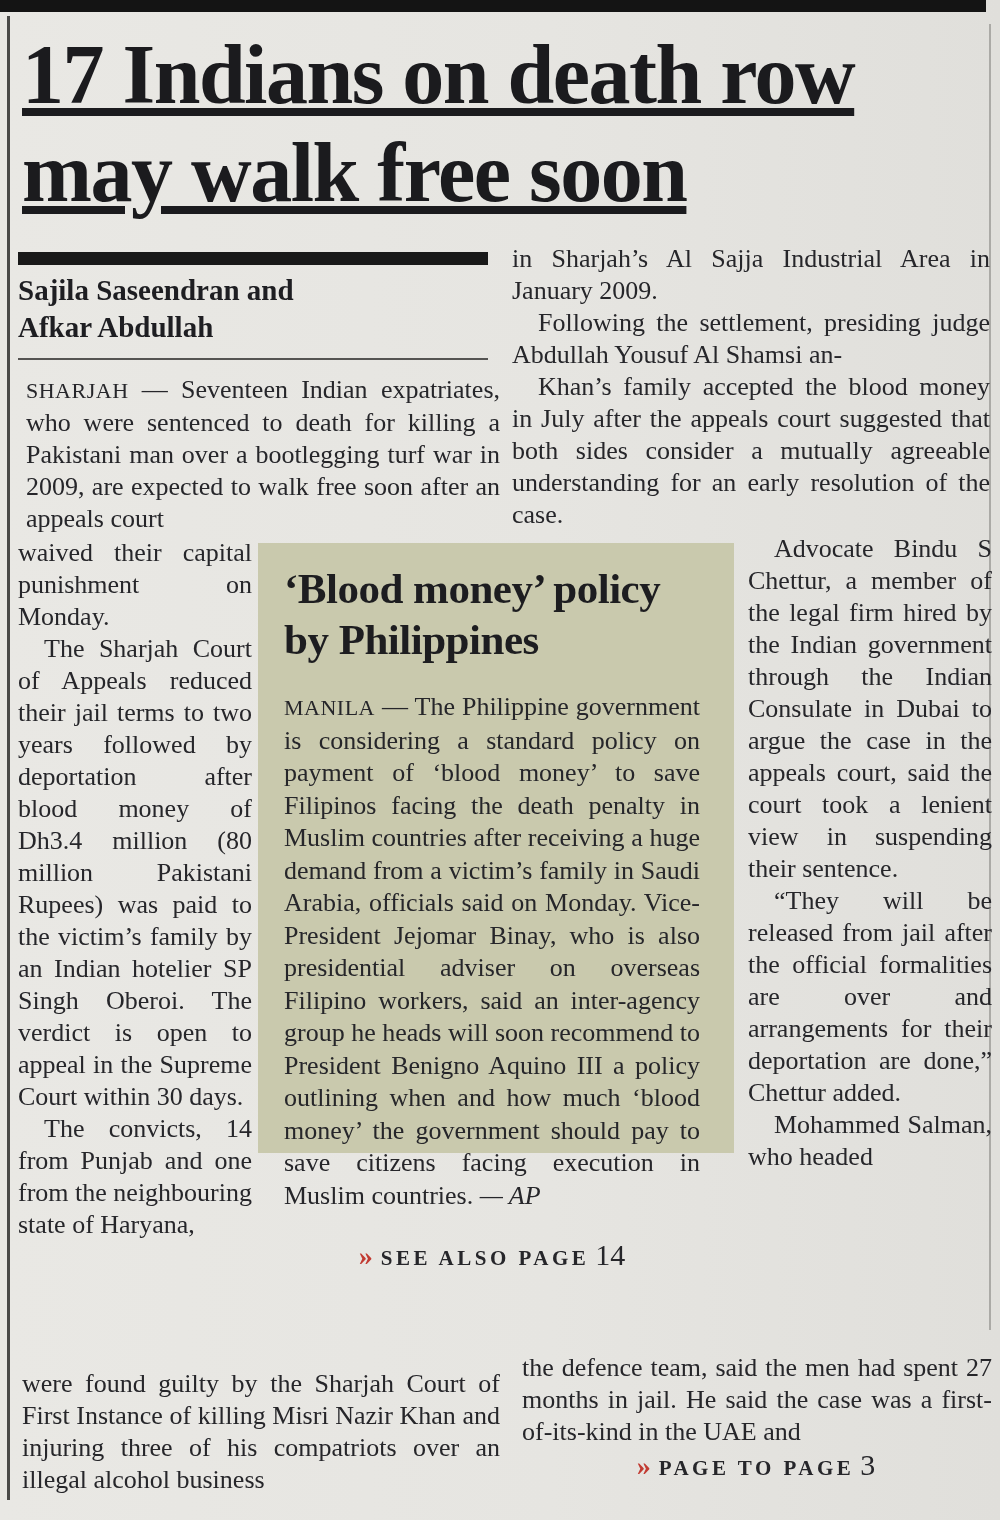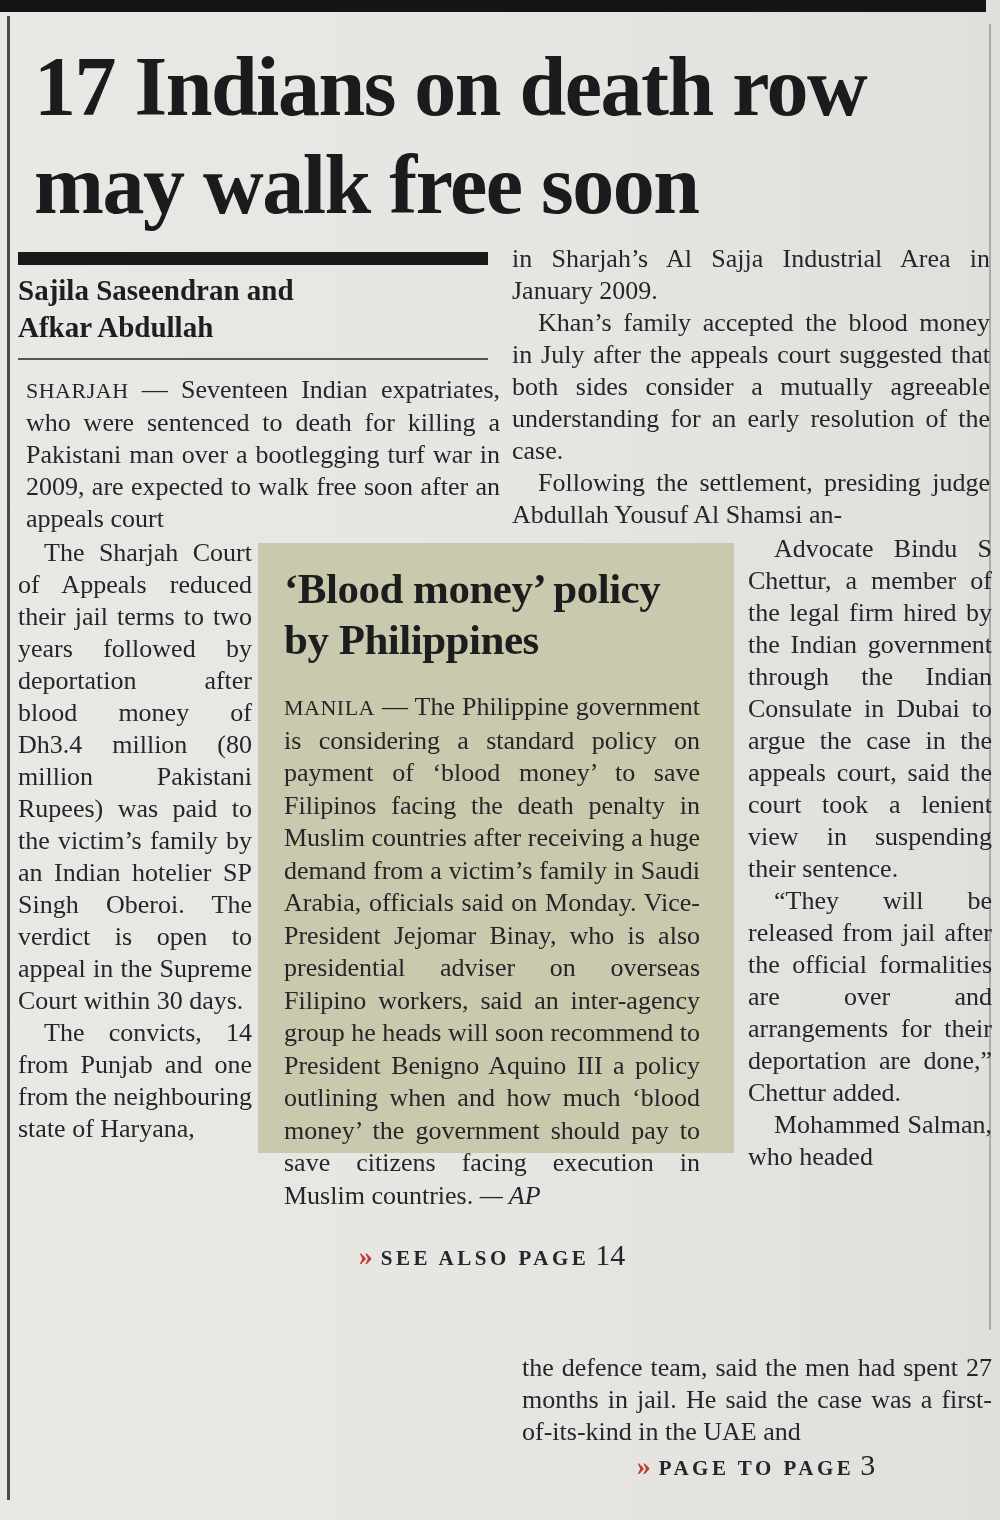--- a/index.html
+++ b/index.html
@@ -60,43 +60,47 @@
 </style>
 </head>
 <body>
 
 <div class="page">
 
   <div class="abs top-bar"></div>
   <div class="abs vrule-left"></div>
   <div class="abs vrule-right"></div>
 
-  <h1 class="abs headline" style="margin:12px;">17 Indians on death row may walk free soon</h1>
+  <h1 class="abs headline" style="margin:0;text-decoration:underline;">17 Indians on death row may walk free soon</h1>
 
   <div class="abs byline-bar"></div>
   <div class="abs byline">
     <div>Sajila Saseendran and</div>
     <div>Afkar Abdullah</div>
   </div>
   <div class="abs byline-rule"></div>
 
   <div class="abs body-text lead">
     <p><span class="dateline">SHARJAH</span><span> — Seventeen Indian expatriates, who were sentenced to death for killing a Pakistani man over a bootlegging turf war in 2009, are expected to walk free soon after an appeals court</span></p>
   </div>
 
   <div class="abs body-text col-left-narrow">
+    <p>waived their capital punishment on Monday.</p>
     <p class="indent">The Sharjah Court of Appeals reduced their jail terms to two years followed by deportation after blood money of Dh3.4 million (80 million Pakistani Rupees) was paid to the victim’s family by an Indian hotelier SP Singh Oberoi. The verdict is open to appeal in the Supreme Court within 30 days.</p>
     <p class="indent">The convicts, 14 from Punjab and one from the neighbouring state of Haryana,</p>
   </div>
 
+  <div class="abs body-text left-bottom">
+    <p>were found guilty by the Sharjah Court of First Instance of killing Misri Nazir Khan and injuring three of his compatriots over an illegal alcohol business</p>
+  </div>
 
   <div class="abs body-text col-right-top">
     <p>in Sharjah’s Al Sajja Industrial Area in January 2009.</p>
+    <p class="indent">Following the settlement, presiding judge Abdullah Yousuf Al Shamsi an-</p>
     <p class="indent">Khan’s family accepted the blood money in July after the appeals court suggested that both sides consider a mutually agreeable understanding for an early resolution of the case.</p>
-    <p class="indent">Following the settlement, presiding judge Abdullah Yousuf Al Shamsi an-</p>
   </div>
 
   <div class="abs body-text col-right-narrow">
     <p class="indent">Advocate Bindu S Chettur, a member of the legal firm hired by the Indian government through the Indian Consulate in Dubai to argue the case in the appeals court, said the court took a lenient view in suspending their sentence.</p>
     <p class="indent">“They will be released from jail after the official formalities are over and arrangements for their deportation are done,” Chettur added.</p>
     <p class="indent">Mohammed Salman, who headed</p>
   </div>
 
   <div class="abs body-text right-bottom">
     <p>the defence team, said the men had spent 27 months in jail. He said the case was a first-of-its-kind in the UAE and</p>

